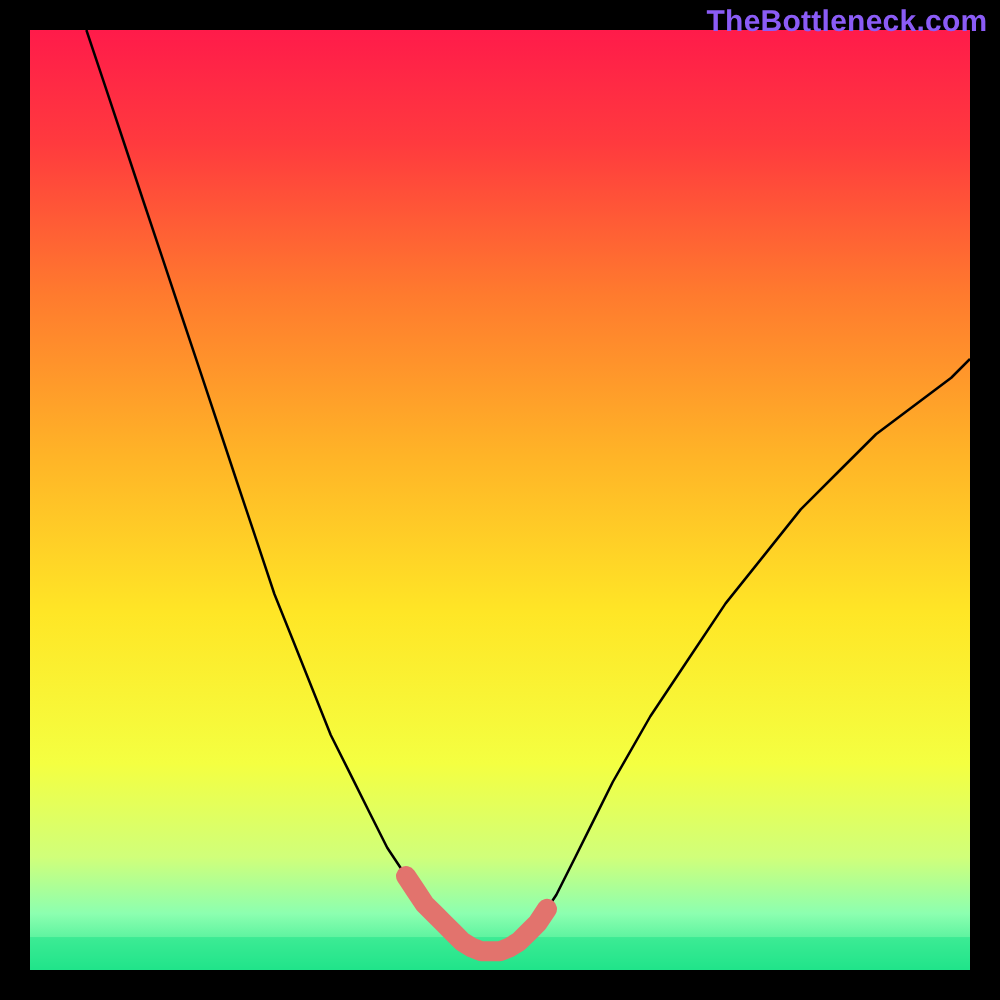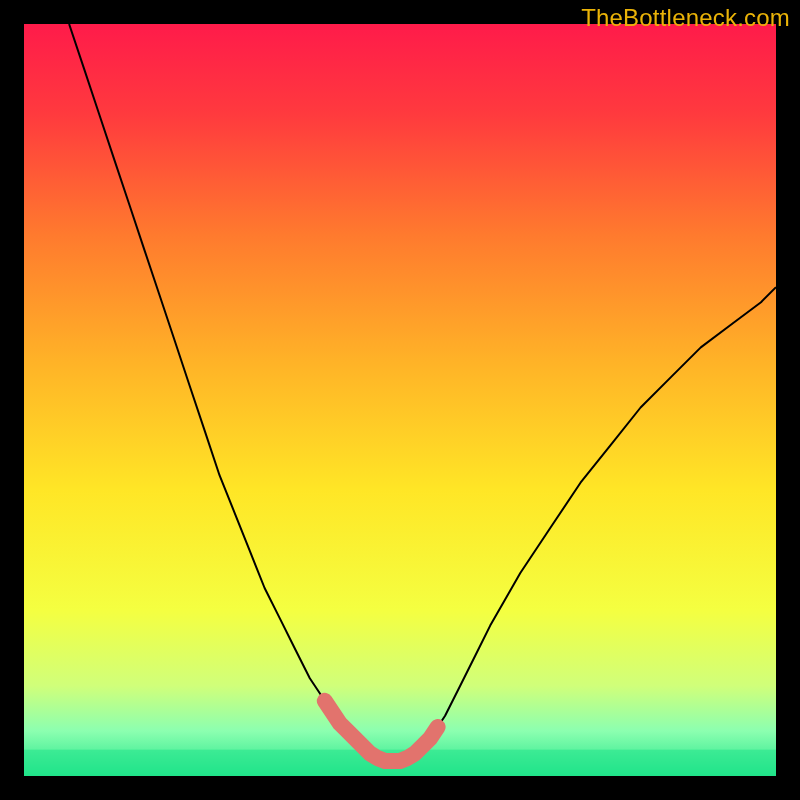--- a/index.html
+++ b/index.html
@@ -15,24 +15,24 @@
     position: absolute;
     left: 24px;
     top: 24px;
     width: 752px;
     height: 752px;
   }
   .watermark {
     position: absolute;
     top: 4px;
     right: 10px;
-    color: #eab308;
+    color: #8b5cf6;
     font-size: 24px;
     letter-spacing: 0.2px;
-    font-weight: 400;
+    font-weight: 700;
     z-index: 10;
   }
   svg { display: block; }
 </style>
 </head>
 <body>
 
 <div class="watermark">TheBottleneck.com</div>
 
 <div class="plot">

